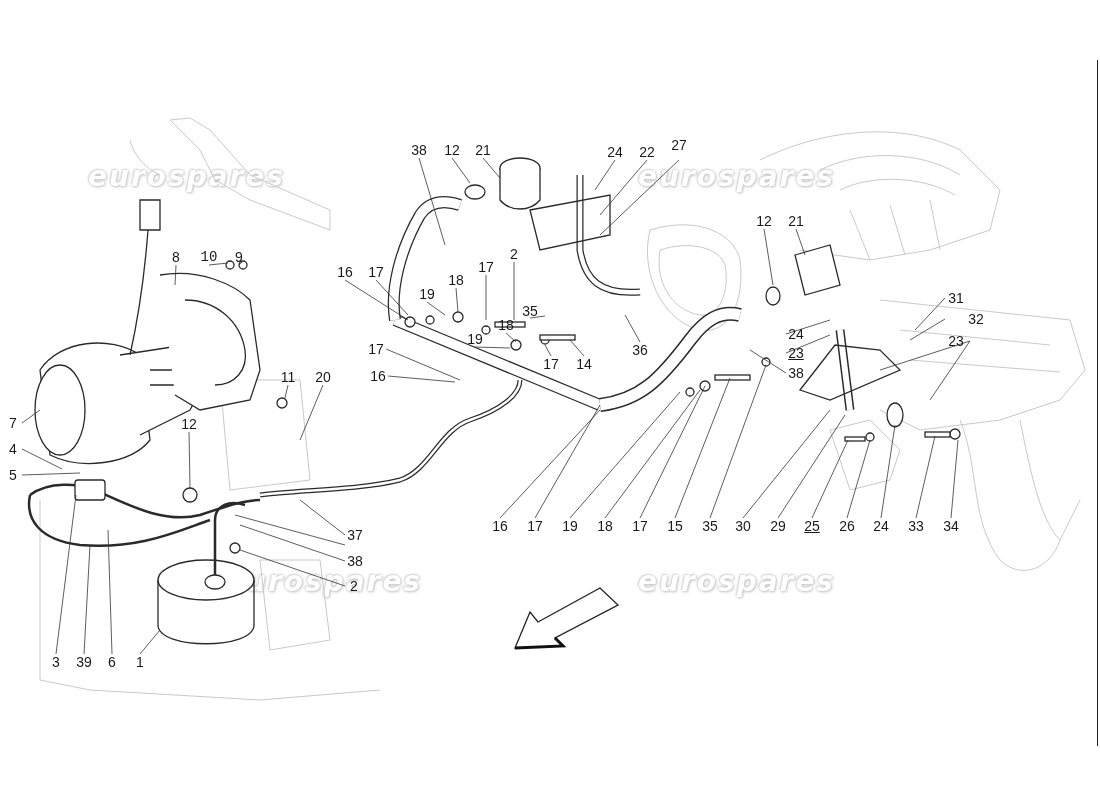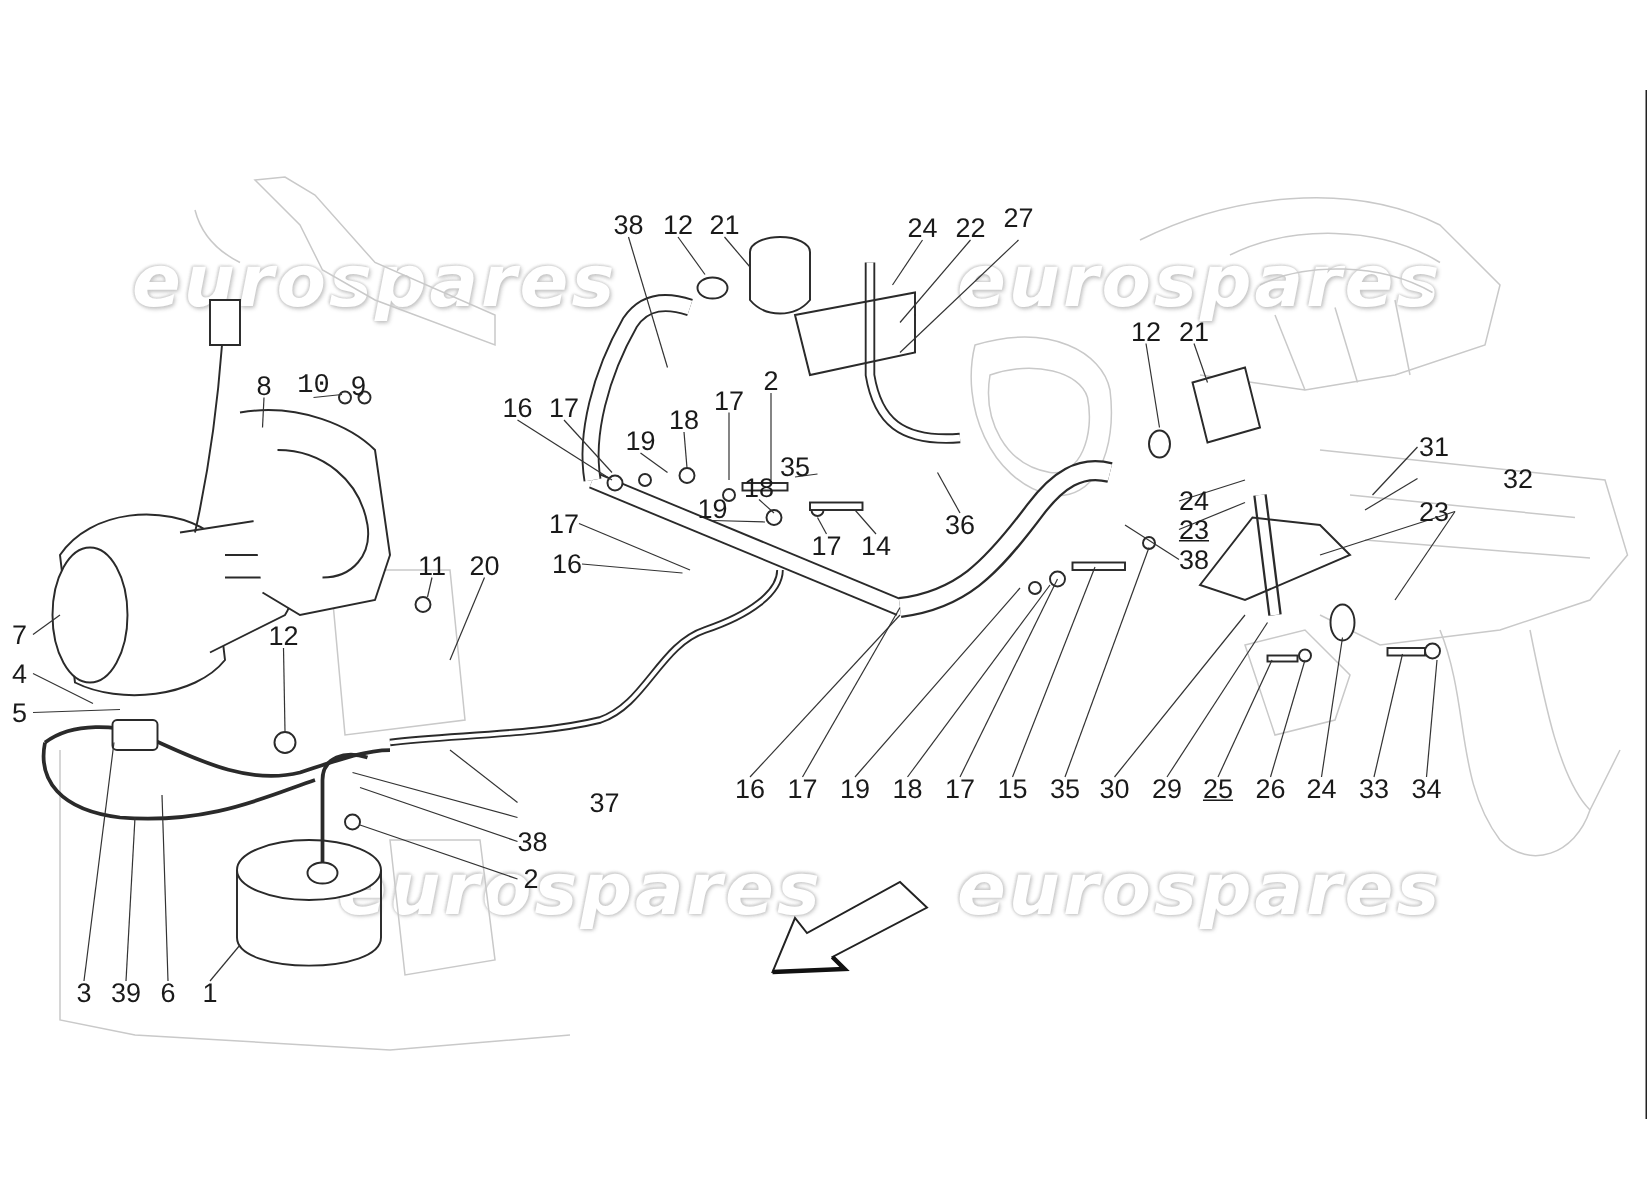--- a/index.html
+++ b/index.html
@@ -1,20 +1,20 @@
 <!DOCTYPE html>
 <html><head>
 <meta charset="utf-8">
 <style>
   html,body{margin:0;padding:0;background:#ffffff;}
   body{width:1100px;height:800px;position:relative;overflow:hidden;font-family:"Liberation Sans",sans-serif;}
   #stage{position:absolute;left:0;top:0;width:1100px;height:800px;}
   svg{position:absolute;left:0;top:0;}
-  .lbl{position:absolute;font-size:18px;color:#1a1a1a;line-height:14px;transform:translate(-50%,-50%);white-space:nowrap;}
-  .wm{position:absolute;font-family:"DejaVu Sans",sans-serif;font-style:italic;font-weight:bold;font-size:48px;color:#ffffff;letter-spacing:2px;
+  .lbl{position:absolute;font-size:14px;color:#1a1a1a;line-height:14px;transform:translate(-50%,-50%);white-space:nowrap;}
+  .wm{position:absolute;font-family:"DejaVu Sans",sans-serif;font-style:italic;font-weight:bold;font-size:28px;color:#ffffff;letter-spacing:2px;
       text-shadow:0 0 2px #c8c8c8,1px 1px 3px #bdbdbd,-1px -1px 2px #d8d8d8;opacity:.95;}
   .edge{position:absolute;left:1097px;top:60px;width:1px;height:686px;background:#222;}
 </style>
 </head>
 <body>
 
 <div id="stage">
 
   <div class="wm" style="left:88px;top:160px;">eurospares</div>
   <div class="wm" style="left:638px;top:160px;">eurospares</div>
@@ -227,25 +227,25 @@
       <div class="lbl" style="left: 615px; top: 152px;">24</div>
       <div class="lbl" style="left: 796px; top: 334px;">24</div>
       <div class="lbl" style="left: 881px; top: 526px;">24</div>
       <div class="lbl" style="left: 812px; top: 526px; text-decoration: underline;">25</div>
       <div class="lbl" style="left: 847px; top: 526px;">26</div>
       <div class="lbl" style="left: 679px; top: 145px;">27</div>
       <div class="lbl" style="left: 956px; top: 341px;">23</div>
       <div class="lbl" style="left: 778px; top: 526px;">29</div>
       <div class="lbl" style="left: 743px; top: 526px;">30</div>
       <div class="lbl" style="left: 956px; top: 298px;">31</div>
-      <div class="lbl" style="left: 1012px; top: 319px;">32</div>
+      <div class="lbl" style="left: 976px; top: 319px;">32</div>
       <div class="lbl" style="left: 916px; top: 526px;">33</div>
       <div class="lbl" style="left: 951px; top: 526px;">34</div>
       <div class="lbl" style="left: 530px; top: 311px;">35</div>
       <div class="lbl" style="left: 710px; top: 526px;">35</div>
       <div class="lbl" style="left: 640px; top: 350px;">36</div>
-      <div class="lbl" style="left: 355px; top: 535px; margin-left: 48px;">37</div>
+      <div class="lbl" style="left: 355px; top: 535px;">37</div>
       <div class="lbl" style="left: 419px; top: 150px;">38</div>
       <div class="lbl" style="left: 355px; top: 561px;">38</div>
       <div class="lbl" style="left: 796px; top: 373px;">38</div>
       <div class="lbl" style="left: 84px; top: 662px;">39</div>
     </div>
 </div>
 
 </body></html>

